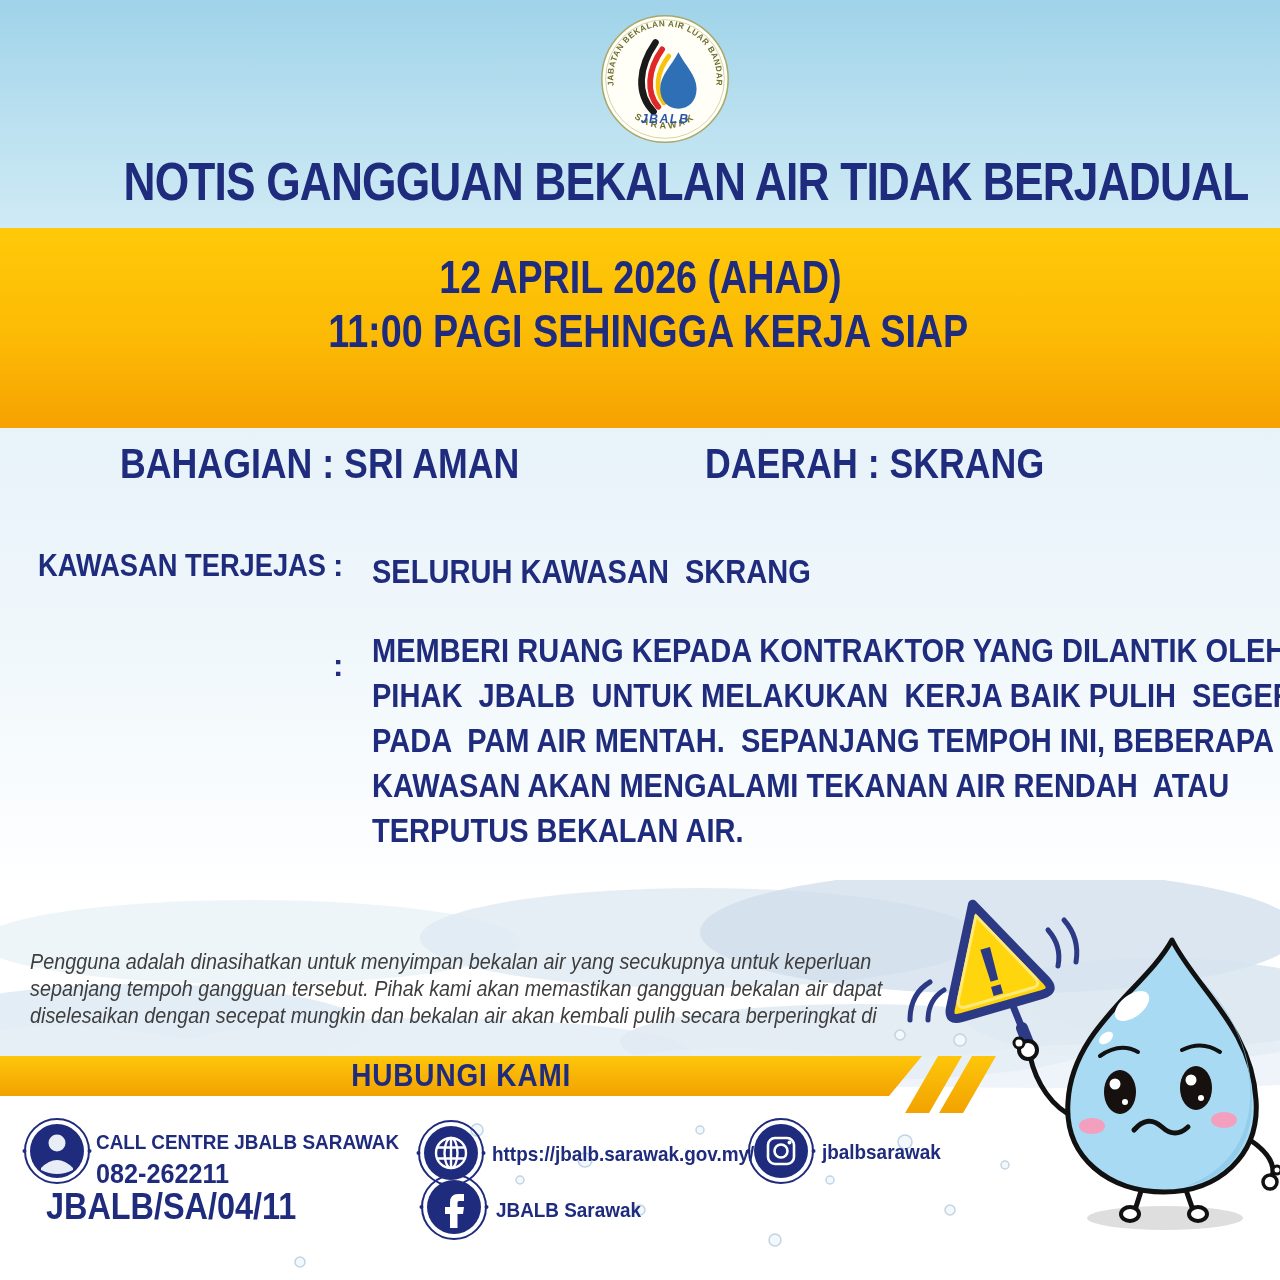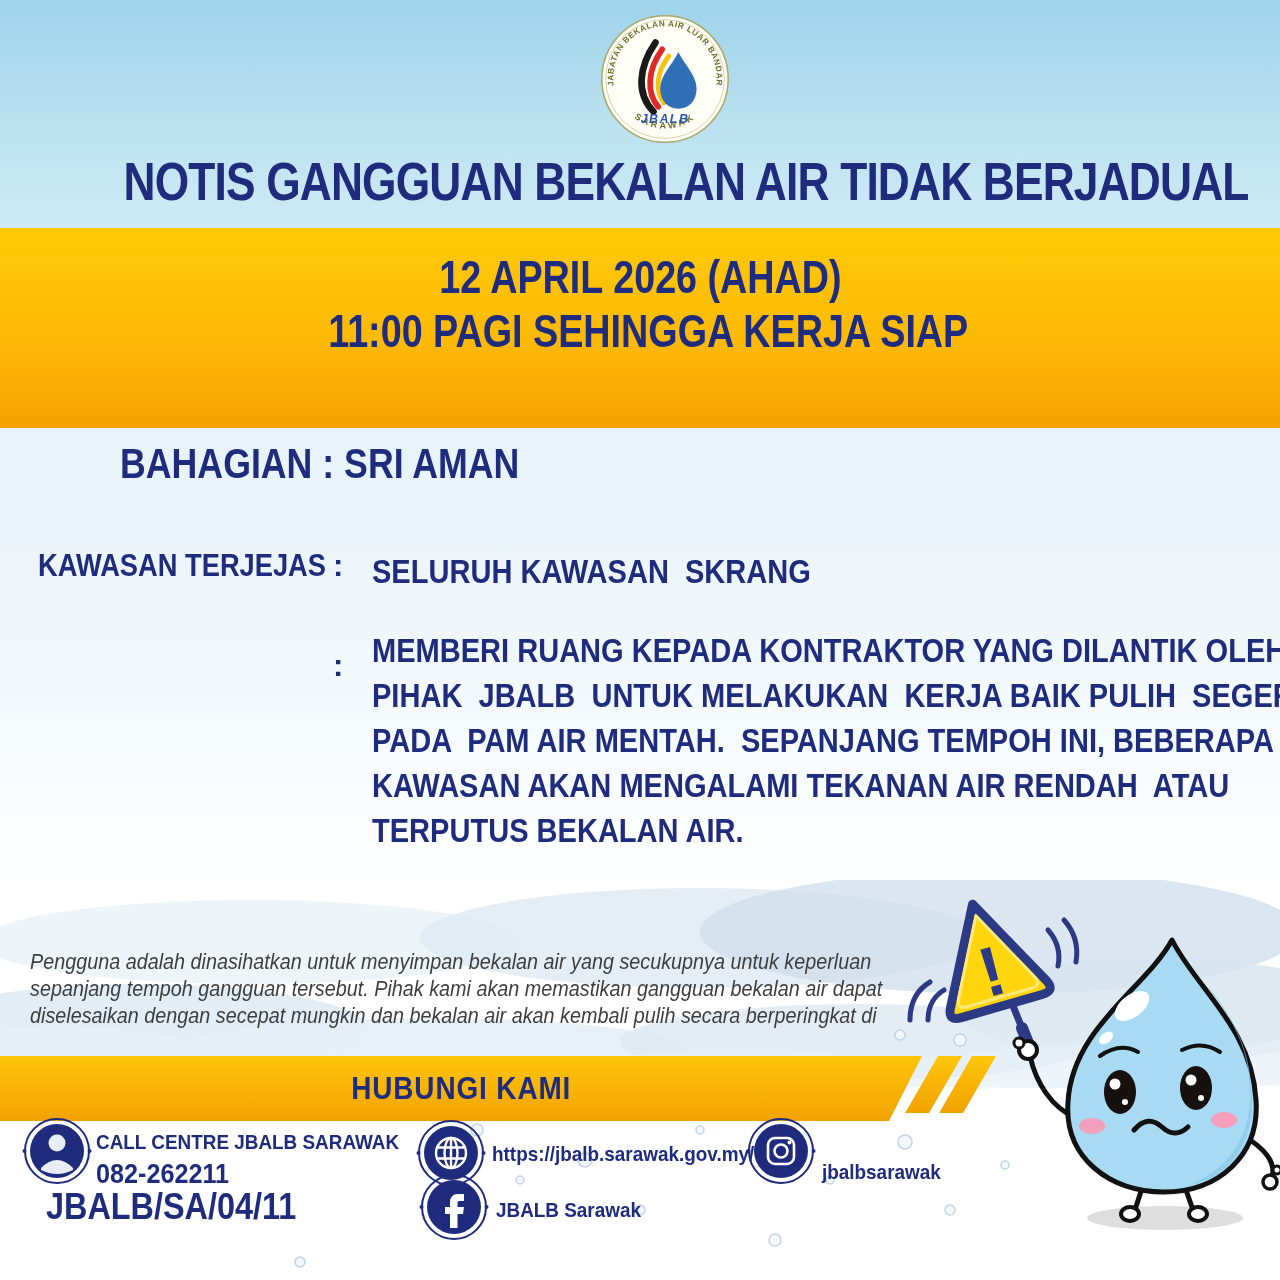--- a/index.html
+++ b/index.html
@@ -33,40 +33,40 @@
   .colon-1{left:333px;top:548px;font-size:31px;font-weight:bold;}
   .val-kawasan{left:372px;top:553px;font-size:33px;font-weight:bold;}
   .lab-huraian{left:38px;top:646px;font-size:31px;font-weight:bold;}
   .colon-2{left:333px;top:648px;font-size:31px;font-weight:bold;}
   .huraian{left:372px;top:632px;}
   .pline{height:45px;font-size:33px;font-weight:bold;color:#1f2b7c;}
   
   .advisory{left:30px;top:949px;font-style:italic;font-size:21.5px;line-height:27px;color:#3e3e3e;}
   .advisory .iline{display:inline-block;transform:scaleX(.92);transform-origin:0 50%;white-space:pre;}
   
-  .banner-hubungi{left:0;top:1056px;width:922px;height:65px;
+  .banner-hubungi{left:0;top:1056px;width:922px;height:40px;
       background:linear-gradient(180deg,#fec60a 0%,#f2a201 100%);
       clip-path:polygon(0 0,100% 0,calc(100% - 33px) 100%,0 100%);
       display:flex;align-items:center;justify-content:center;}
   .banner-hubungi span{font-size:31px;font-weight:bold;color:#1f2b7c;letter-spacing:1px;
       display:inline-block;transform:scaleX(.9);}
   .stripe{top:1056px;height:57px;width:24px;
       background:linear-gradient(180deg,#fec60a 0%,#f2a201 100%);
       transform:skewX(-30deg);transform-origin:0 0;}
   .stripe1{left:938px;} .stripe2{left:972px;}
   
   .icon-svg{width:70px;height:70px;}
   .i-person{left:22px;top:1116px;} .i-globe{left:416px;top:1118px;}
   .i-fb{left:419px;top:1172px;} .i-ig{left:746px;top:1116px;}
   .cc-label{left:96px;top:1130px;font-size:21px;font-weight:bold;}
   .cc-phone{left:96px;top:1158px;font-size:28px;font-weight:bold;}
   .ref{left:46px;top:1186px;font-size:36px;font-weight:bold;}
   .web{left:492px;top:1142px;font-size:21px;font-weight:bold;}
   .fb-name{left:496px;top:1198px;font-size:21px;font-weight:bold;}
-  .ig-name{left:822px;top:1140px;font-size:21px;font-weight:bold;margin-top:20px;}
+  .ig-name{left:822px;top:1140px;font-size:21px;font-weight:bold;}
 </style>
 </head>
 <body>
 
 <div class="poster">
 
   <div class="abs sky"></div>
   <div class="abs band-orange"></div>
   <div class="abs band-body"></div>
   <div class="abs splash"></div>
@@ -128,20 +128,23 @@
   <div class="abs date1 navy">
     <span class="cond-c">12 APRIL 2026 (AHAD)</span>
   </div>
   <div class="abs date2 navy">
     <span class="cond-c">11:00 PAGI SEHINGGA KERJA SIAP</span>
   </div>
 
   <div class="abs bahagian navy">
     <span class="cond"><span>BAHAGIAN</span><span> : </span><span>SRI AMAN</span></span>
   </div>
+  <div class="abs daerah navy">
+    <span class="cond"><span>DAERAH</span><span> : </span><span>SKRANG</span></span>
+  </div>
 
   <div class="abs lab-kawasan navy">
     <span class="cond88">KAWASAN TERJEJAS</span>
   </div>
   <div class="abs colon-1 navy">:</div>
   <div class="abs val-kawasan navy">
     <span class="cond88">SELURUH KAWASAN  SKRANG</span>
   </div>
 
   <div class="abs colon-2 navy">:</div>

